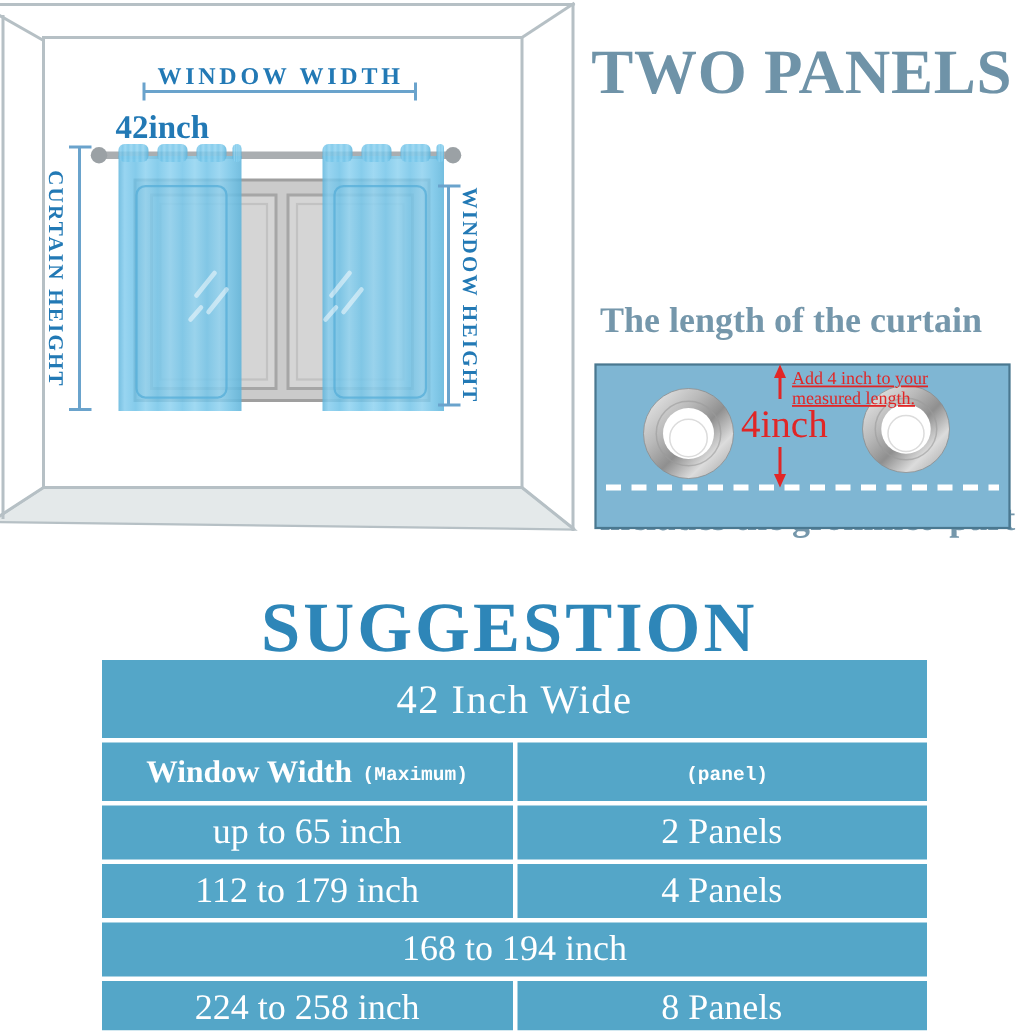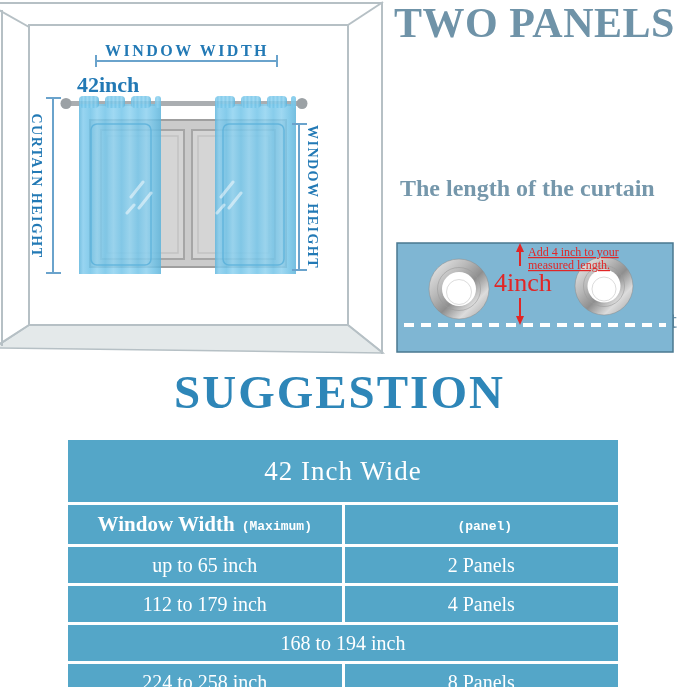--- a/index.html
+++ b/index.html
@@ -5,48 +5,48 @@
   html,body{margin:0;padding:0;background:#ffffff;}
   .canvas{
     position:relative;width:679px;height:687px;background:#ffffff;overflow:hidden;
     font-family:"Liberation Serif","DejaVu Serif",serif;
   }
   .room-svg{position:absolute;left:0;top:0;}
   .strip-svg{position:absolute;left:396px;top:240px;}
 
   .right-col{position:absolute;left:390px;top:0;width:289px;}
   .headline{
-    text-align:center;font-weight:bold;font-size:42px;
+    padding-top:26px;text-align:center;font-weight:bold;font-size:42px;
     line-height:47px;letter-spacing:.5px;color:#6f93a8;
   }
   .pkg-note{
     margin-top:31px;padding-left:10px;font-weight:bold;font-size:24px;
     line-height:44px;color:#7597ab;white-space:pre-wrap;
   }
 
   .suggestion-title{
-    position:absolute;top:365px;left:0;width:100%;text-align:center;
+    position:absolute;top:392px;left:0;width:100%;text-align:center;
     font-size:47px;font-weight:bold;letter-spacing:2px;color:#2e86b8;
   }
 
   .stable{position:absolute;left:68px;top:440px;width:550px;color:#ffffff;}
   .t-sep{height:3px;background:#ffffff;}
   .t-title{
-    height:62px;background:#54a6c8;display:flex;align-items:center;
+    height:52px;background:#54a6c8;display:flex;align-items:center;
     justify-content:center;font-size:27px;letter-spacing:1px;text-align:center;
   }
   .t-head,.t-row{display:flex;background:#ffffff;}
   .t-head{height:39px;}
   .t-row{height:36px;}
   .cell{
     flex:1;background:#54a6c8;display:flex;align-items:center;justify-content:center;
   }
   .cell + .cell{margin-left:3px;}
   .t-head .cell{font-weight:bold;font-size:21px;}
-  .t-row .cell{font-size:20px;}
+  .t-row .cell{font-size:24px;}
   .hdr-sub{font-weight:bold;font-size:13px;margin-left:7px;position:relative;top:2px;font-family:Liberation Mono, monospace;}
 </style>
 </head>
 <body>
 
 <div class="canvas">
 
   <svg class="room-svg" width="390" height="370" viewBox="0 0 390 370">
     <defs>
       <linearGradient id="gCurtain" x1="0" y1="0" x2="1" y2="0">

